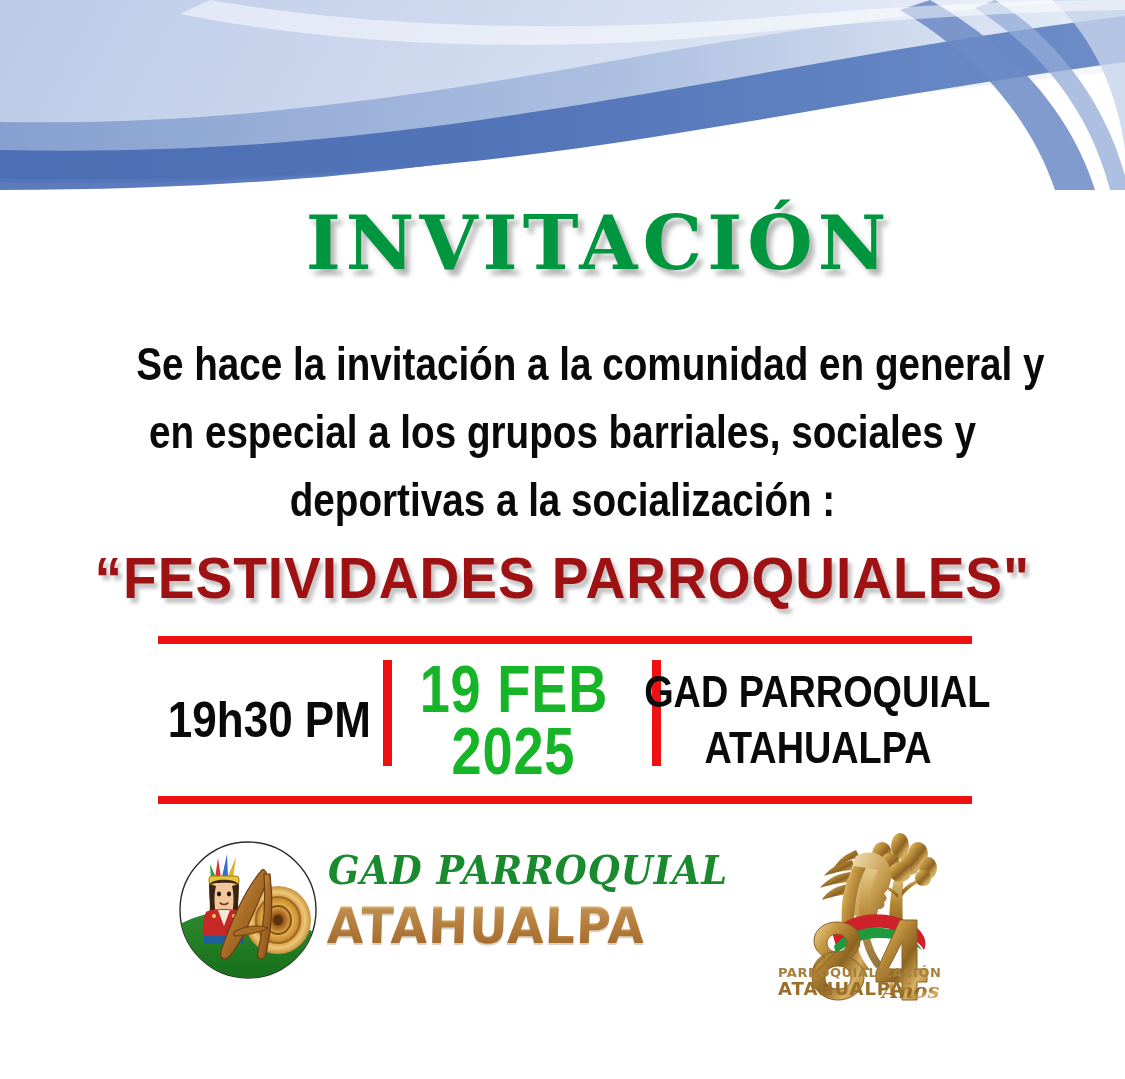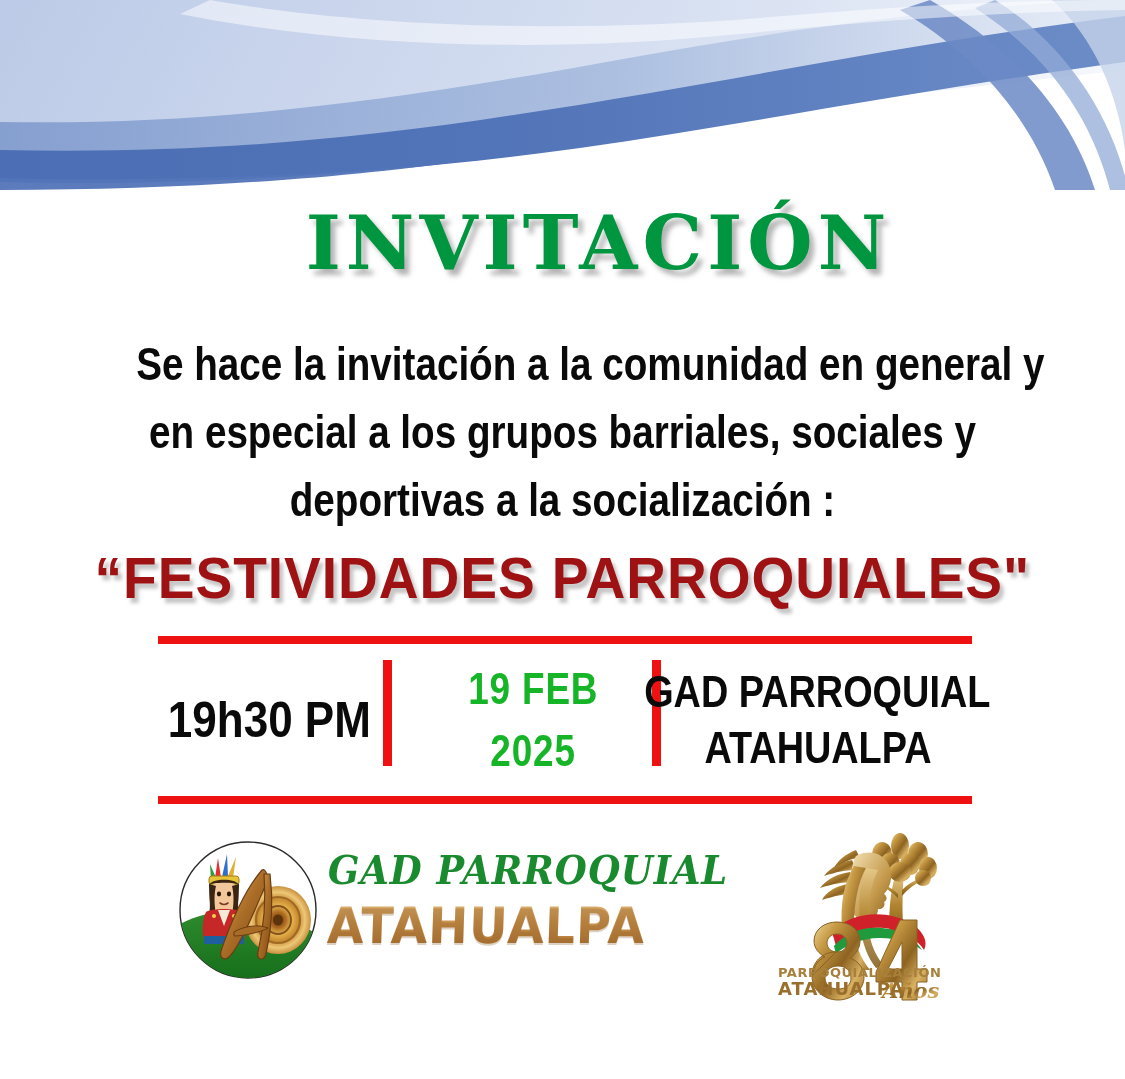--- a/index.html
+++ b/index.html
@@ -139,24 +139,24 @@
   }
   .col-time {
     left: 0;
     width: 222px;
     font-size: 50px;
     letter-spacing: 0px;
   }
   .col-time .txt { transform: scaleX(0.88); white-space: nowrap; }
 
   .col-date {
-    left: 248px;
+    left: 228px;
     width: 255px;
     color: #16B427;
-    font-size: 45px;
+    font-size: 66px;
     line-height: 62px;
     text-align: right;
   }
   .col-date .txt {
     transform: scaleX(0.82);
     white-space: nowrap;
     letter-spacing: 1px;
   }
 
   .col-place {

